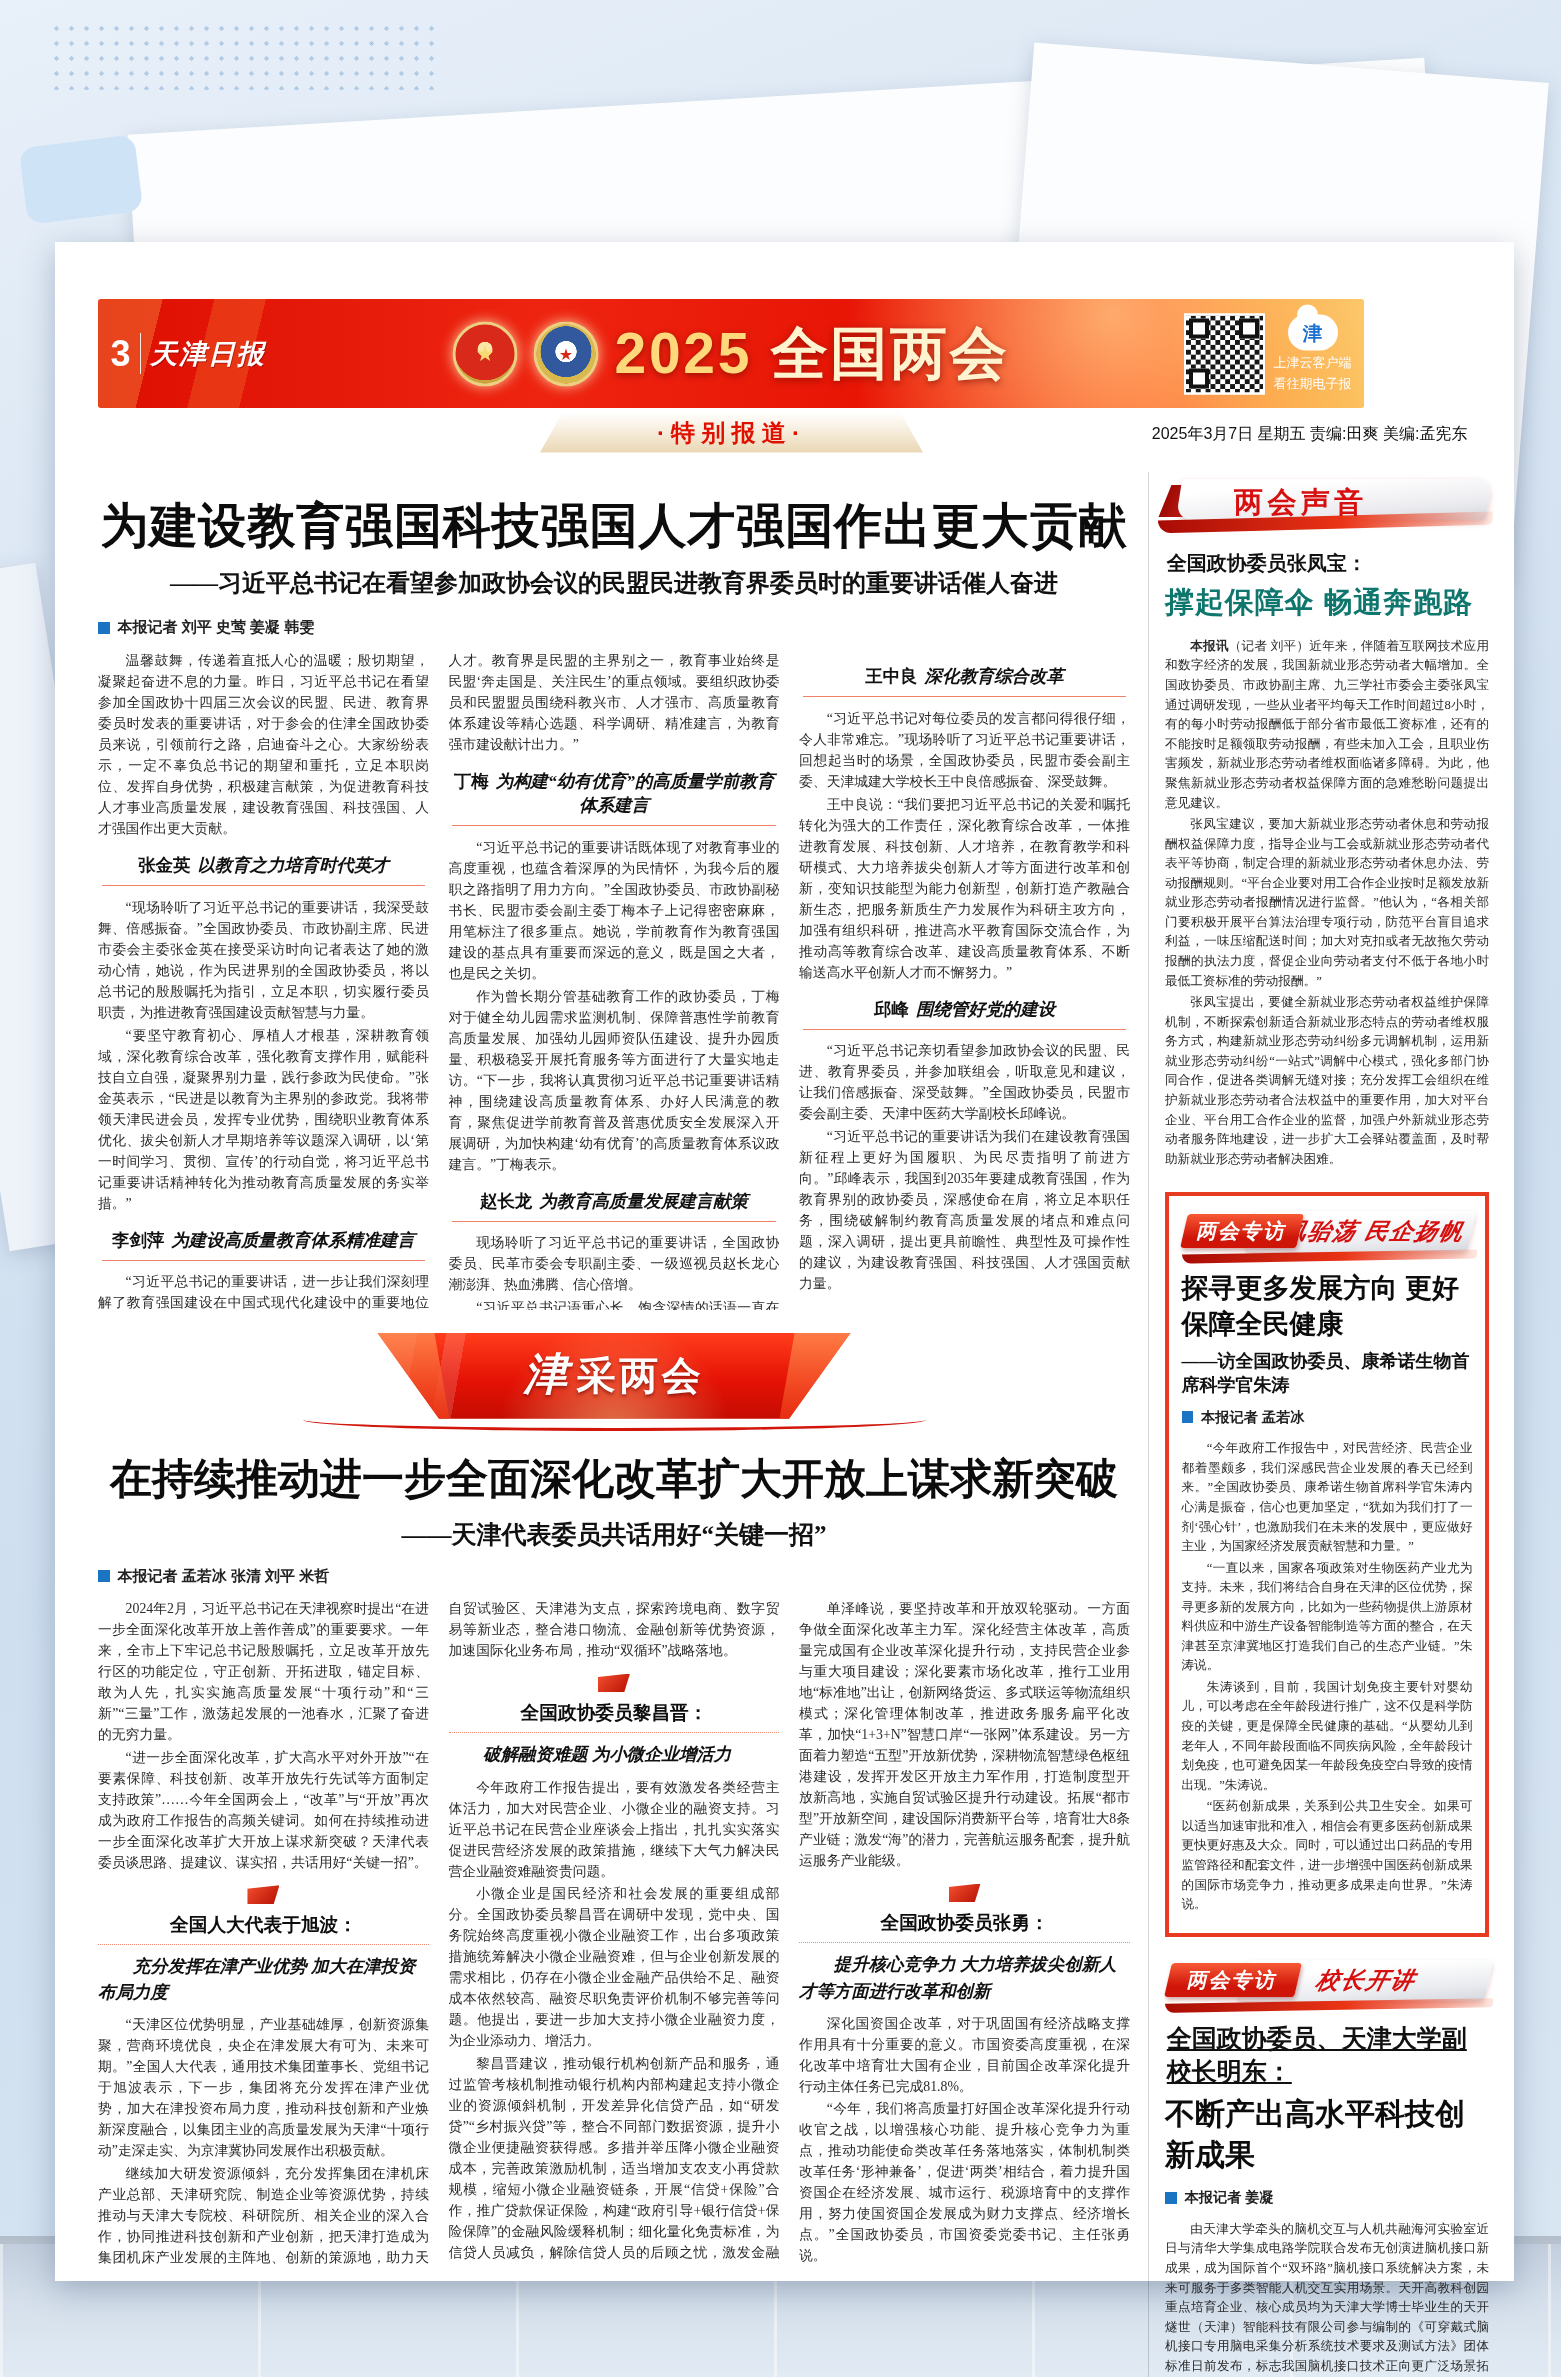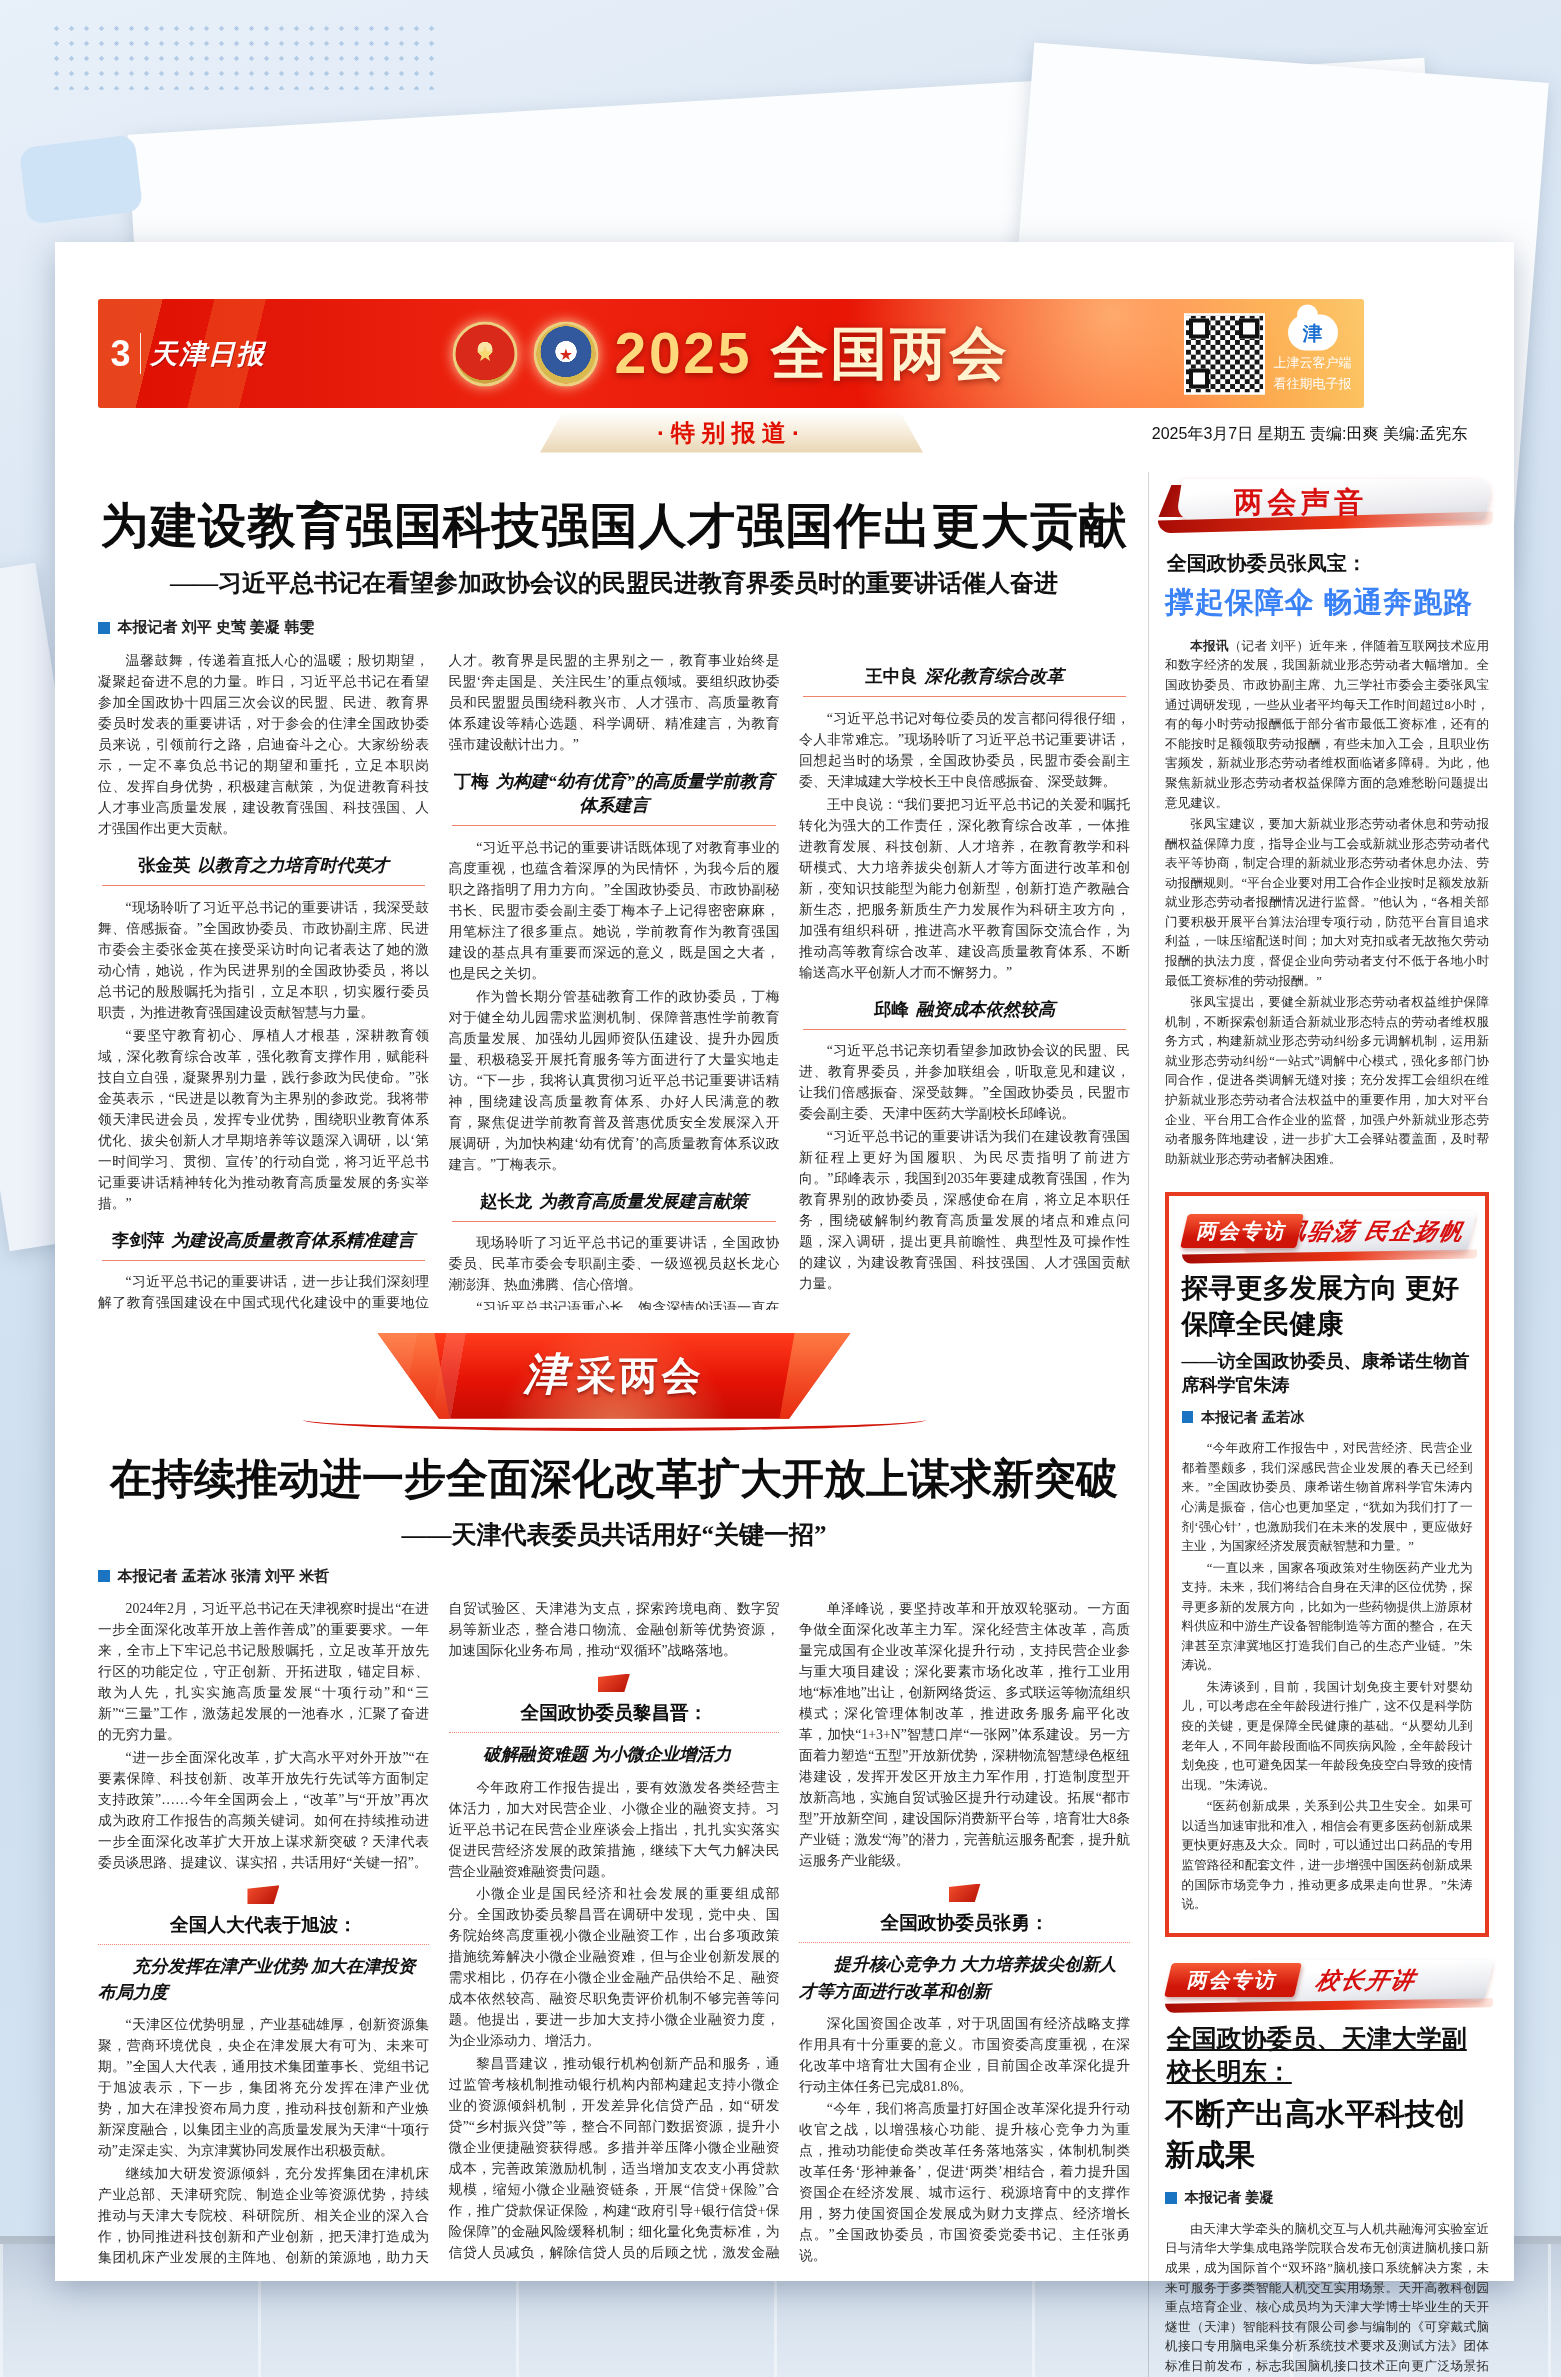--- a/index.html
+++ b/index.html
@@ -113,21 +113,21 @@
   h2.s2nd{font-size:25px;font-weight:700;text-align:center;margin:10.7px 0 16px;color:#111;}
 
   
   .ribbon-voice{position:relative;height:53px;margin:5.3px 0 19.6px;}
   .rv-band{position:absolute;left:14.2px;right:0;top:1.8px;height:41px;transform:skewX(-9deg);border-radius:4.4px 16px 4.4px 16px;
     background:linear-gradient(175deg,#ffffff 22%,#ececf0 70%,#d4d7dd);box-shadow:0 2.7px 6.2px rgba(150,30,20,.28);}
   .rv-fold{position:absolute;left:0;top:7.1px;width:57px;height:32px;background:linear-gradient(90deg,#9e0a04,#e5362a);transform:skewX(-22deg);}
   .rv-sw{position:absolute;left:-7.1px;right:-3.6px;bottom:1.8px;height:12.5px;background:linear-gradient(90deg,#a80b04,#ea3416 55%,rgba(247,161,132,.2));border-radius:0 0 27px 62px;transform:rotate(-1.5deg);}
   .rv-label{position:absolute;left:69px;top:5.3px;font-family:"Liberation Sans",sans-serif;font-size:29px;font-weight:900;color:#d70f0f;letter-spacing:4.4px;}
   .v-kicker{font-family:"Liberation Sans",sans-serif;font-weight:700;font-size:20px;margin:12.5px 1.8px 5.3px;color:#111;}
-  .v-head{font-family:"Liberation Sans",sans-serif;font-size:29px;font-weight:900;margin:1.8px 0 14.2px;color:#3b82f6;letter-spacing:0.9px;}
+  .v-head{font-family:"Liberation Sans",sans-serif;font-size:29px;font-weight:900;margin:1.8px 0 14.2px;color:#0f766e;letter-spacing:0.9px;}
   .v-body p,.iv-body p,.p-body p{font-size:12.6px;line-height:19.6px;text-align:justify;text-indent:2em;margin:0 0 1.8px;color:#2a2a2a;}
 
   .iv-box{border:4.4px solid #e63a21;padding:10.7px 12.5px 16px;margin:23px 0 21.4px;}
   .ribbon-iv{position:relative;height:52px;margin:1.8px 0 9px;}
   .ri-right{position:absolute;left:24%;right:0;top:1.8px;height:41px;transform:skewX(-13deg);border-radius:5.3px;
     background:linear-gradient(175deg,#ffffff 28%,#e9ebef 72%,#d4d7de);box-shadow:0 2.7px 5.3px rgba(140,20,10,.25);
     display:flex;align-items:center;justify-content:center;font-style:italic;font-weight:700;color:#d60f0f;font-size:23px;letter-spacing:1.8px;}
   .ri-left{position:absolute;left:1%;top:5.3px;width:40%;height:34px;transform:skewX(-13deg);border-radius:3.6px;z-index:2;
     background:linear-gradient(180deg,#f75a35,#cf1408 70%);color:#fff;font-family:"Liberation Sans",sans-serif;font-weight:900;
     font-size:20.5px;text-align:center;line-height:34px;letter-spacing:1.8px;box-shadow:1.8px 2.7px 4.4px rgba(120,10,0,.35);}
@@ -204,21 +204,21 @@
                 <p class="bp">“习近平总书记的重要讲话既体现了对教育事业的高度重视，也蕴含着深厚的为民情怀，为我今后的履职之路指明了用力方向。”全国政协委员、市政协副秘书长、民盟市委会副主委丁梅本子上记得密密麻麻，用笔标注了很多重点。她说，学前教育作为教育强国建设的基点具有重要而深远的意义，既是国之大者，也是民之关切。</p>
                 <p class="bp">作为曾长期分管基础教育工作的政协委员，丁梅对于健全幼儿园需求监测机制、保障普惠性学前教育高质量发展、加强幼儿园师资队伍建设、提升办园质量、积极稳妥开展托育服务等方面进行了大量实地走访。“下一步，我将认真贯彻习近平总书记重要讲话精神，围绕建设高质量教育体系、办好人民满意的教育，聚焦促进学前教育普及普惠优质安全发展深入开展调研，为加快构建‘幼有优育’的高质量教育体系议政建言。”丁梅表示。</p>
                 <h4 class="subhead"><span class="sh-name">赵长龙</span><span class="sh-topic">为教育高质量发展建言献策</span></h4>
                 <p class="bp">现场聆听了习近平总书记的重要讲话，全国政协委员、民革市委会专职副主委、一级巡视员赵长龙心潮澎湃、热血沸腾、信心倍增。</p>
                 <p class="bp">“习近平总书记语重心长、饱含深情的话语一直在我耳边萦绕，我深深感受到教育、科技、人才在总书记心中的分量。”赵长龙激动地说，“习近平总书记指出，建设高质量教育体系，办好人民满意的教育，根本在于深化教育综合改革。作为以教育、文化、出版、传媒为主界别的中国特色社会主义参政党成员，一定牢记总书记殷殷嘱托，用心用力做好落实，把巨大鼓舞转化成强大履职动力，充分发挥专门协商机构作用，努力当好党和国家联系人民群众的桥梁。”</p>
               </div>
             <div class="col">
                 <h4 class="subhead"><span class="sh-name">王中良</span><span class="sh-topic">深化教育综合改革</span></h4>
                 <p class="bp">“习近平总书记对每位委员的发言都问得很仔细，令人非常难忘。”现场聆听了习近平总书记重要讲话，回想起当时的场景，全国政协委员，民盟市委会副主委、天津城建大学校长王中良倍感振奋、深受鼓舞。</p>
                 <p class="bp">王中良说：“我们要把习近平总书记的关爱和嘱托转化为强大的工作责任，深化教育综合改革，一体推进教育发展、科技创新、人才培养，在教育教学和科研模式、大力培养拔尖创新人才等方面进行改革和创新，变知识技能型为能力创新型，创新打造产教融合新生态，把服务新质生产力发展作为科研主攻方向，加强有组织科研，推进高水平教育国际交流合作，为推动高等教育综合改革、建设高质量教育体系、不断输送高水平创新人才而不懈努力。”</p>
-                <h4 class="subhead"><span class="sh-name">邱峰</span><span class="sh-topic">融资成本依然较高</span></h4>
+                <h4 class="subhead"><span class="sh-name">邱峰</span><span class="sh-topic">围绕管好党的建设</span></h4>
                 <p class="bp">“习近平总书记亲切看望参加政协会议的民盟、民进、教育界委员，并参加联组会，听取意见和建议，让我们倍感振奋、深受鼓舞。”全国政协委员，民盟市委会副主委、天津中医药大学副校长邱峰说。</p>
                 <p class="bp">“习近平总书记的重要讲话为我们在建设教育强国新征程上更好为国履职、为民尽责指明了前进方向。”邱峰表示，我国到2035年要建成教育强国，作为教育界别的政协委员，深感使命在肩，将立足本职任务，围绕破解制约教育高质量发展的堵点和难点问题，深入调研，提出更具前瞻性、典型性及可操作性的建议，为建设教育强国、科技强国、人才强国贡献力量。</p>
                 <h4 class="subhead"><span class="sh-name">刘小军</span><span class="sh-topic">积极开展阅读推广</span></h4>
               </div>
           </div>
         </article>
 
         <div class="mid-banner">
           <div class="mb-stage"></div>
           <div class="mb-text">

